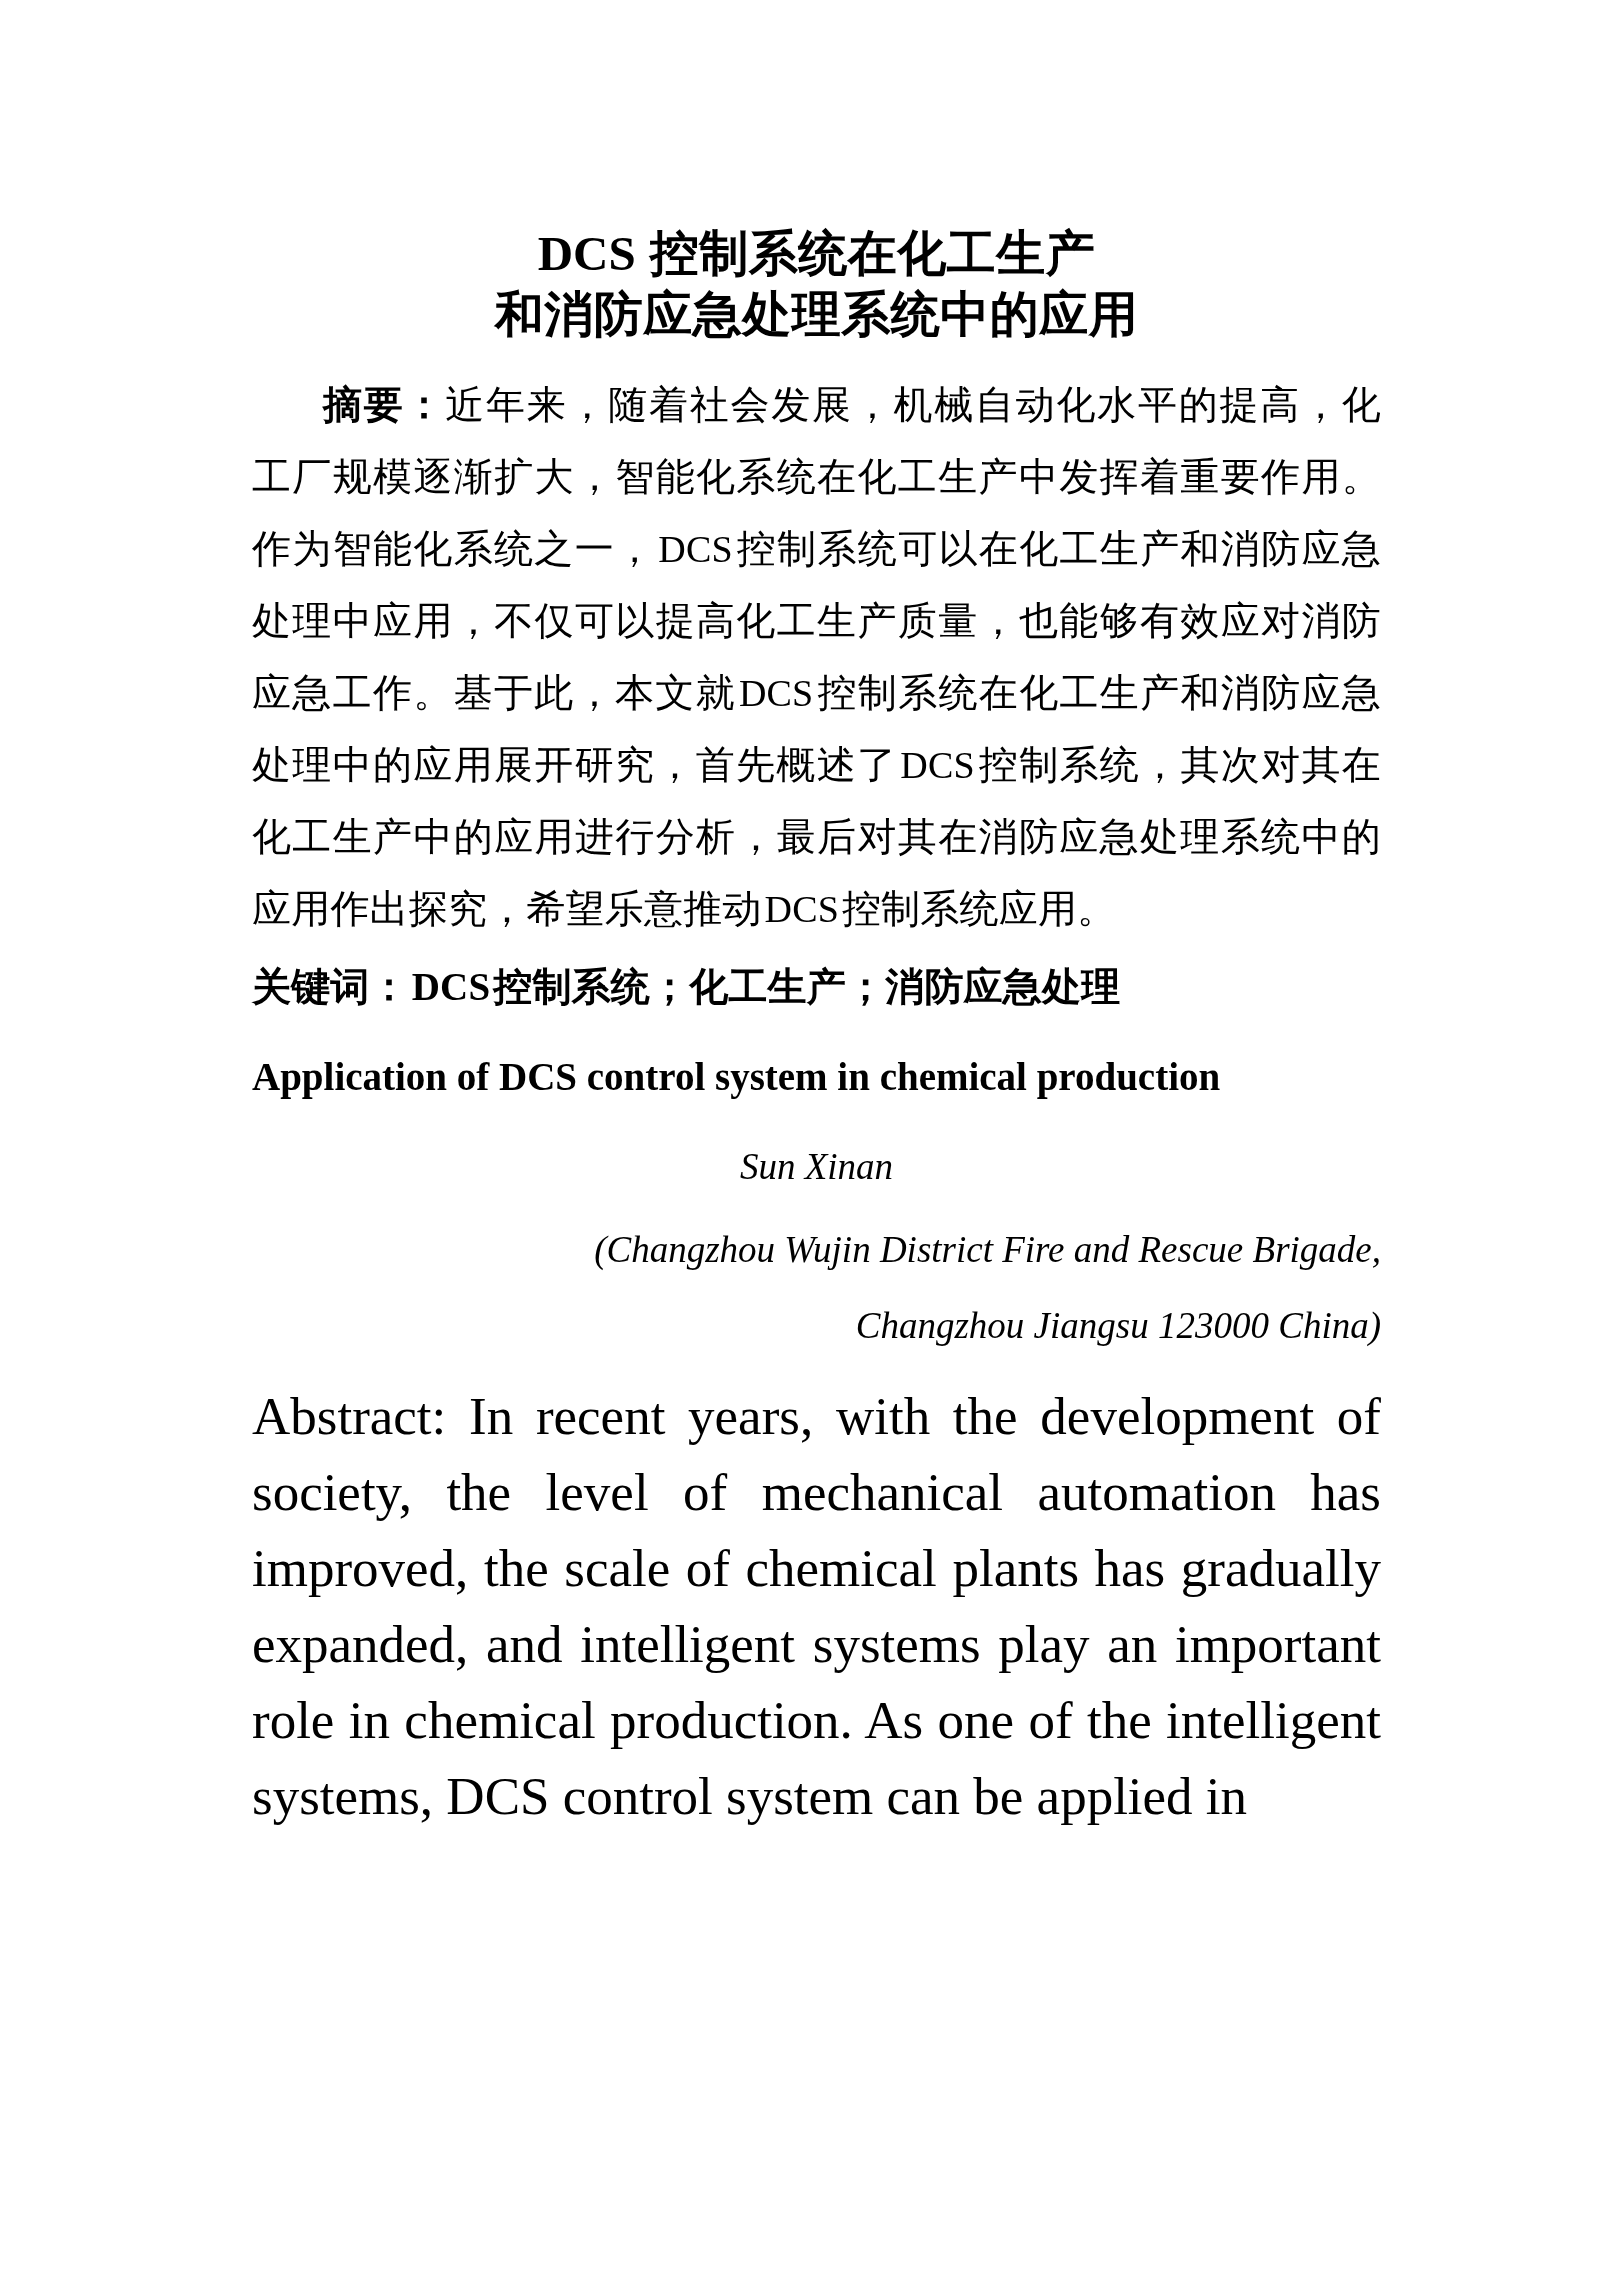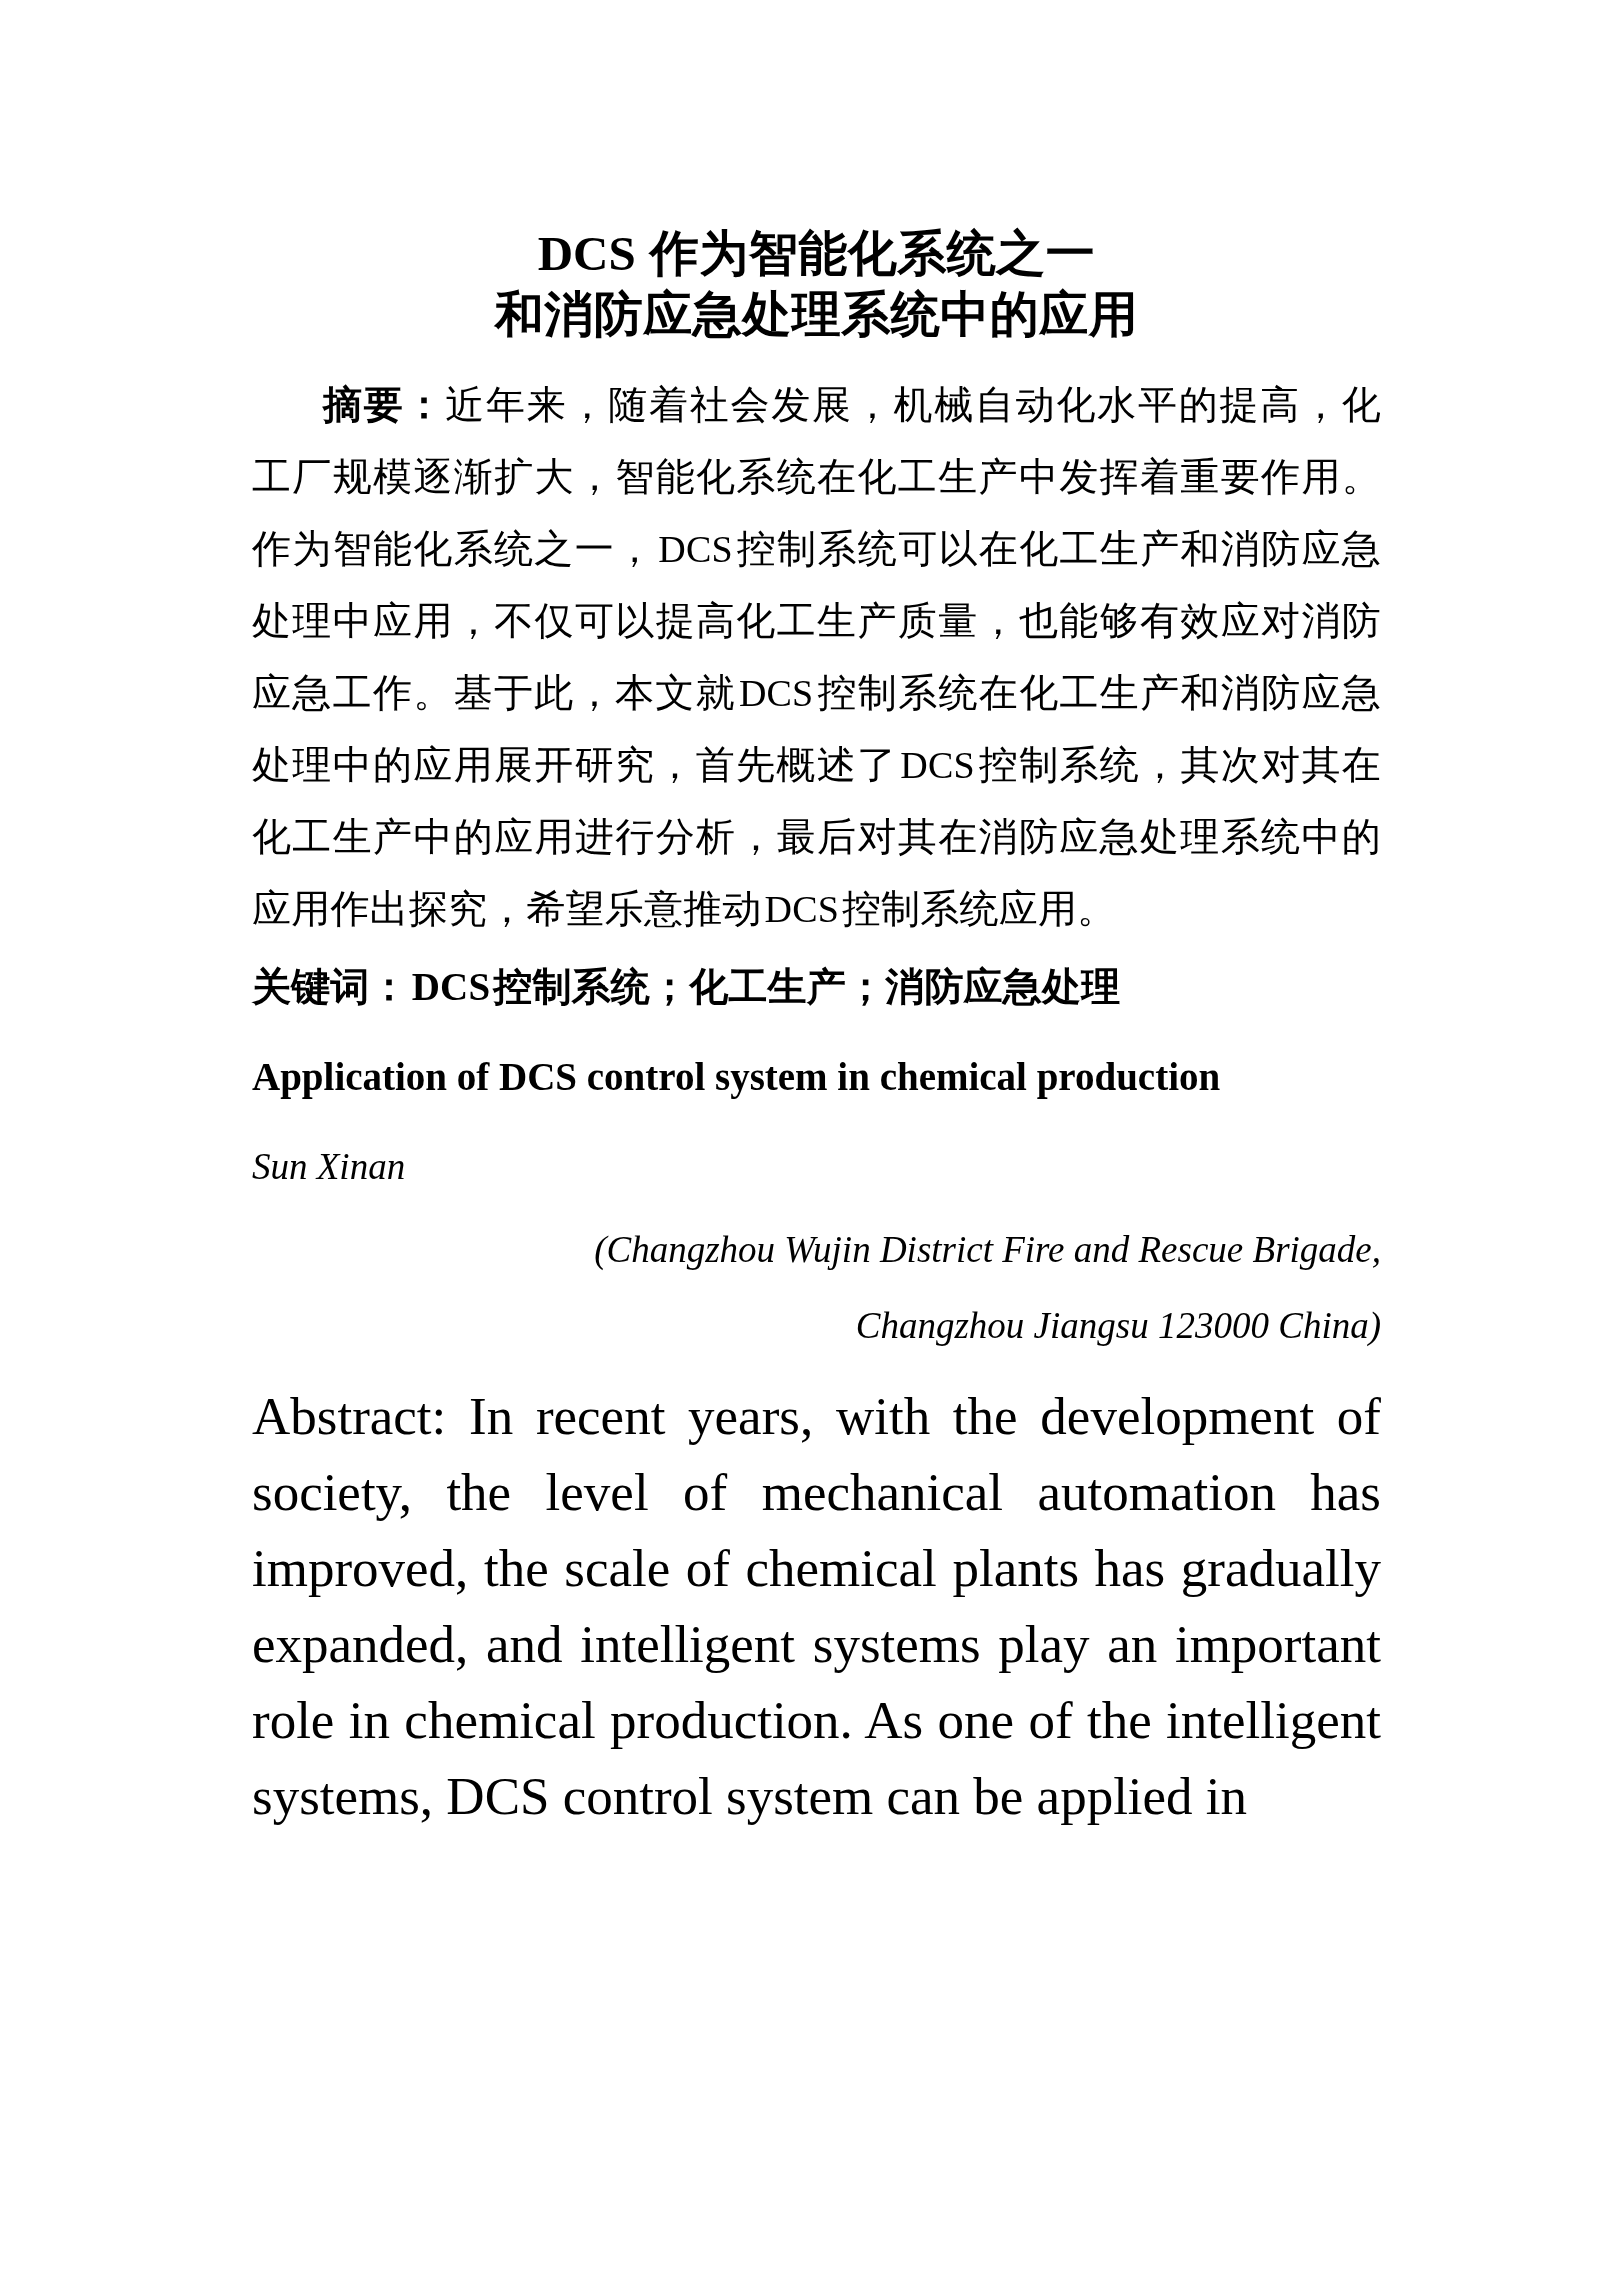--- a/index.html
+++ b/index.html
@@ -104,21 +104,21 @@
     line-height: 76px;
   }
   .en-title .ttl-line {
     display: block;
   }
 
   
   .en-author {
     margin: 0;
     padding-top: 13.7px;
-    text-align: left;
+    text-align: center;
     font-family: "Liberation Serif", "DejaVu Serif", serif;
     font-style: italic;
     font-size: 37px;
     line-height: 76px;
   }
 
   
   .en-affil {
     margin: 0;
     padding-top: 7.8px;
@@ -146,21 +146,21 @@
     hyphens: none;
   }
 </style>
 </head>
 <body>
 
 <div class="page">
   <div class="content">
 
     <h1 class="cn-title">
-      <span class="ttl-line"><span class="lat">DCS</span> <span>作为智能化系统之一</span></span>
+      <span class="ttl-line"><span class="lat">DCS</span> <span>控制系统在化工生产</span></span>
       <span class="ttl-line">和消防应急处理系统中的应用</span>
     </h1>
 
     <p class="cn-abstract"><span class="bold-label">摘要：</span><span>近年来，随着社会发展，机械自动化水平的提高，化工厂规模逐渐扩大，智能化系统在化工生产中发挥着重要作用。作为智能化系统之一，</span><span class="lat">DCS</span><span>控制系统可以在化工生产和消防应急处理中应用，不仅可以提高化工生产质量，也能够有效应对消防应急工作。基于此，本文就</span><span class="lat">DCS</span><span>控制系统在化工生产和消防应急处理中的应用展开研究，首先概述了</span><span class="lat">DCS</span><span>控制系统，其次对其在化工生产中的应用进行分析，最后对其在消防应急处理系统中的应用作出探究，希望乐意推动</span><span class="lat">DCS</span><span>控制系统应用。</span></p>
 
     <p class="cn-keywords"><span>关键词：</span><span class="lat">DCS</span><span>控制系统；化工生产；消防应急处理</span></p>
 
     <h2 class="en-title">
       <span class="ttl-line">Application of DCS control system in chemical production</span>
     </h2>

